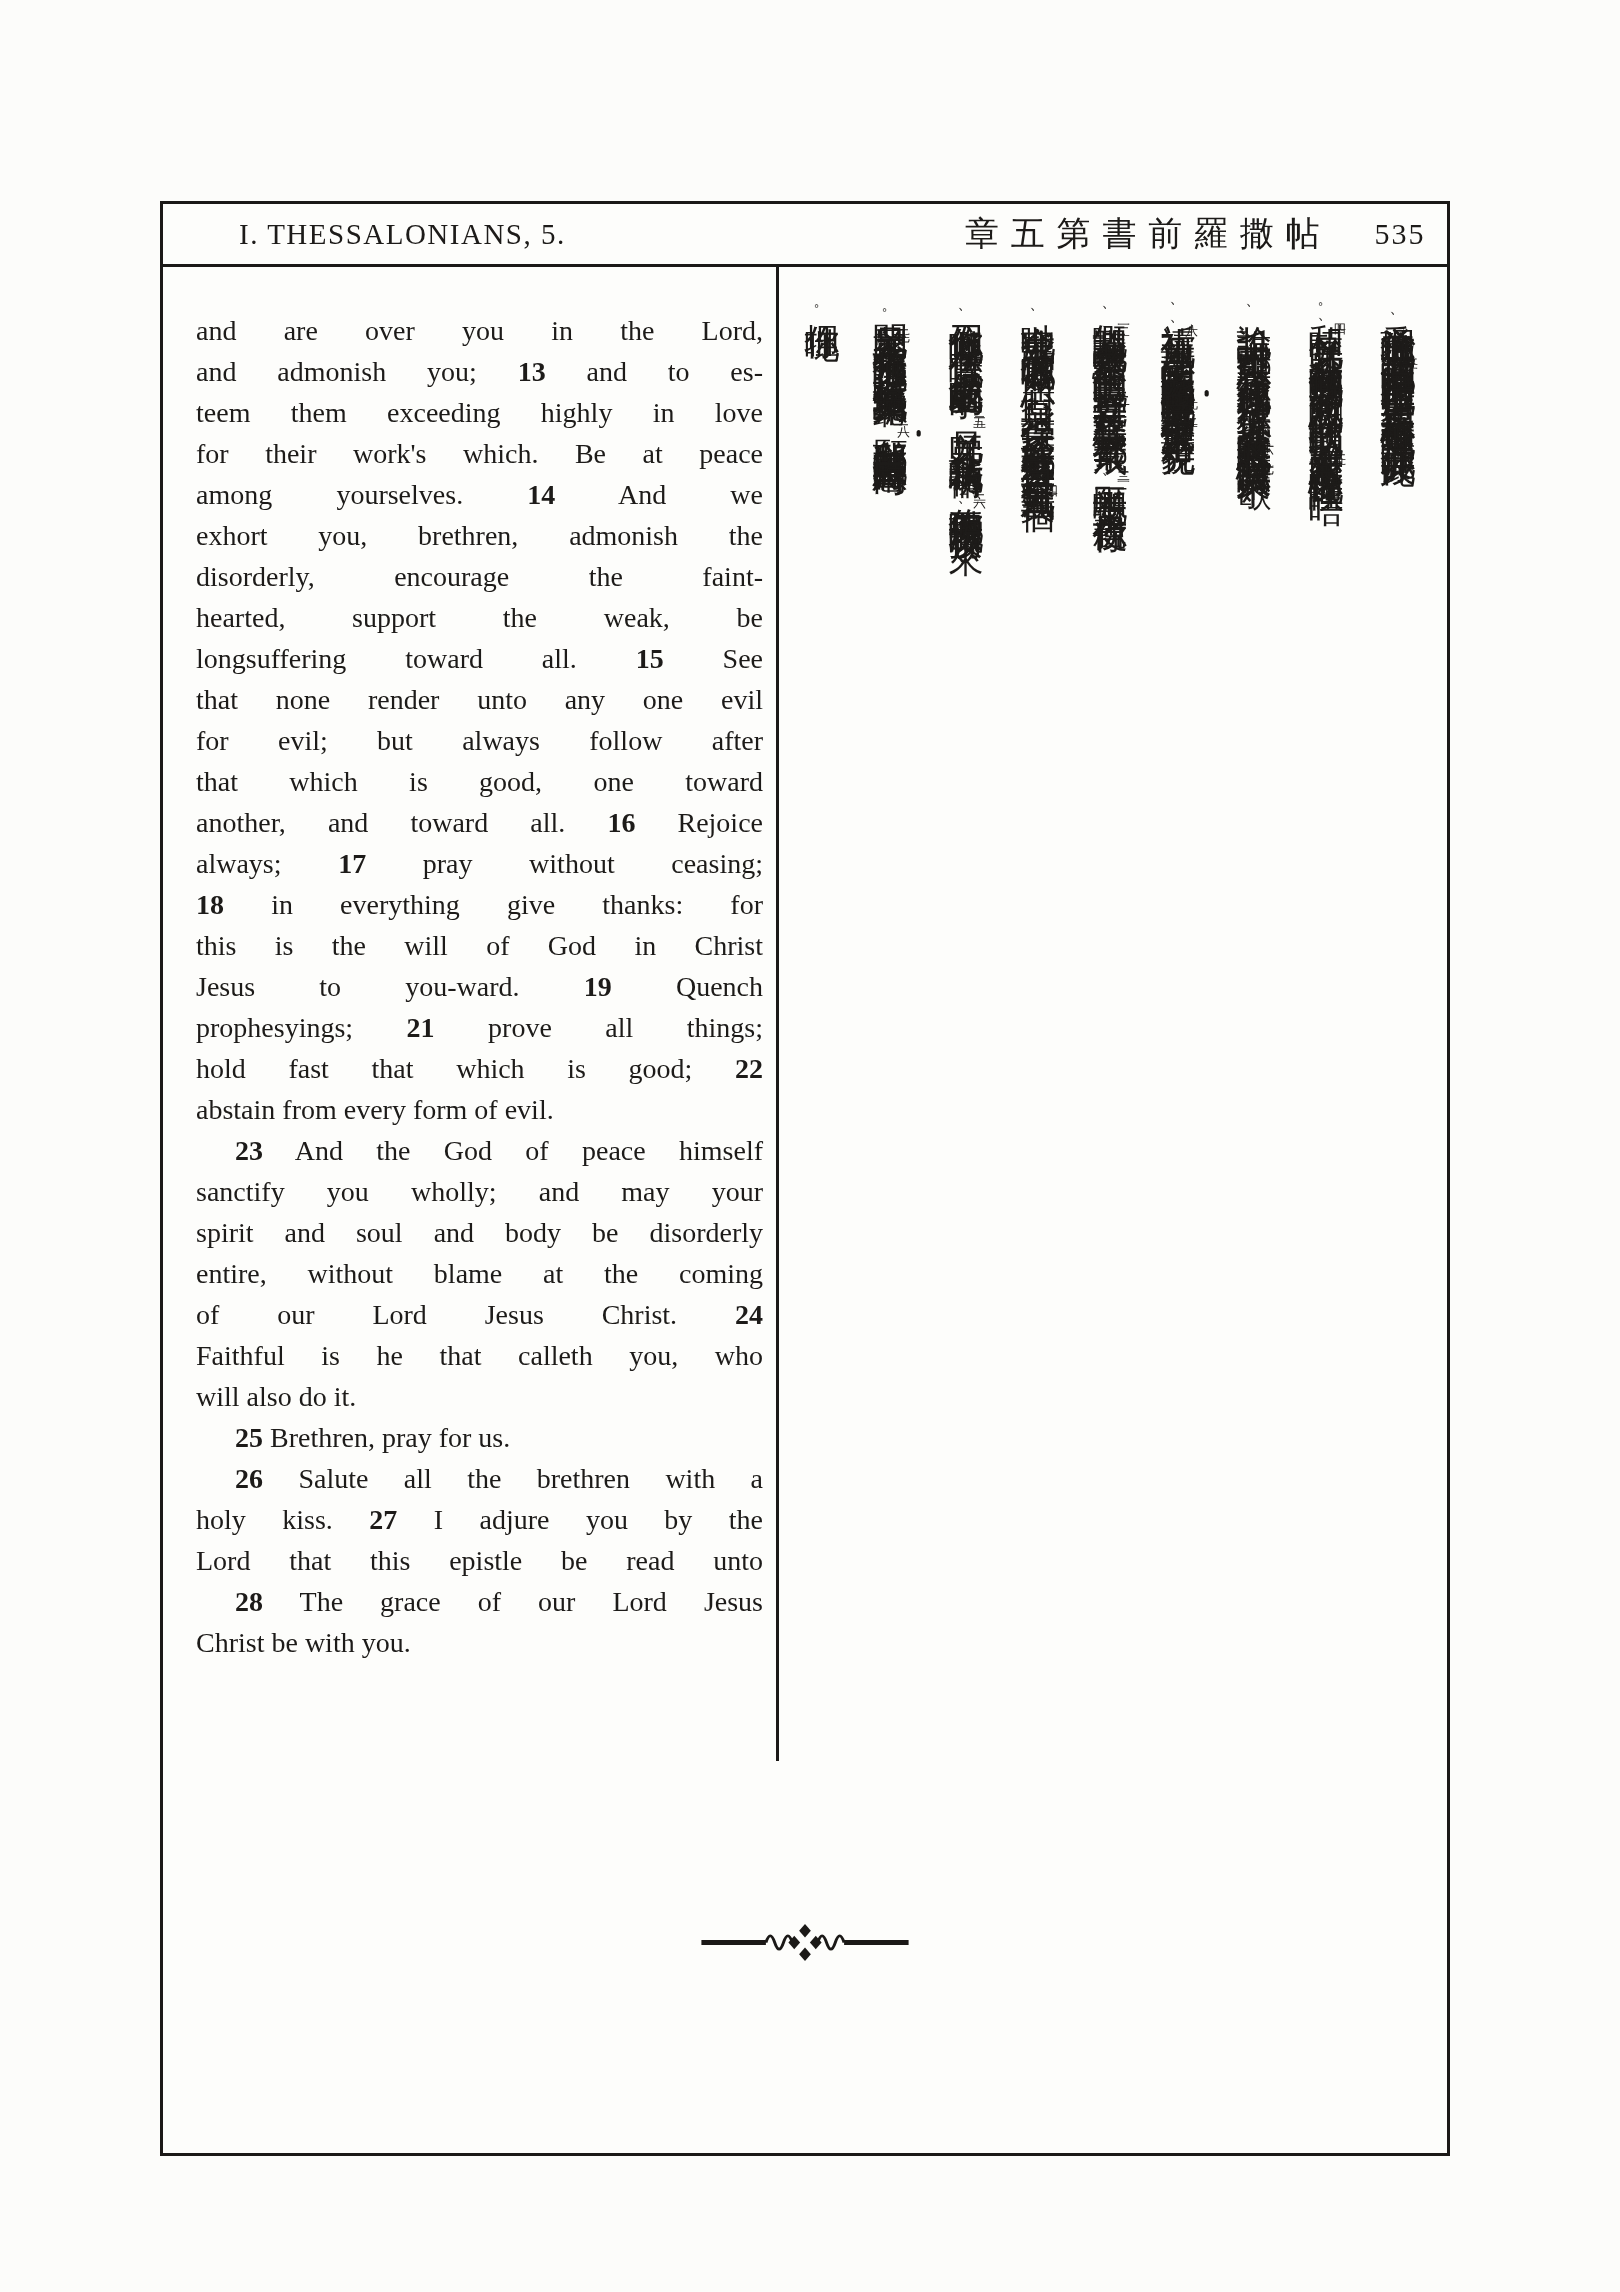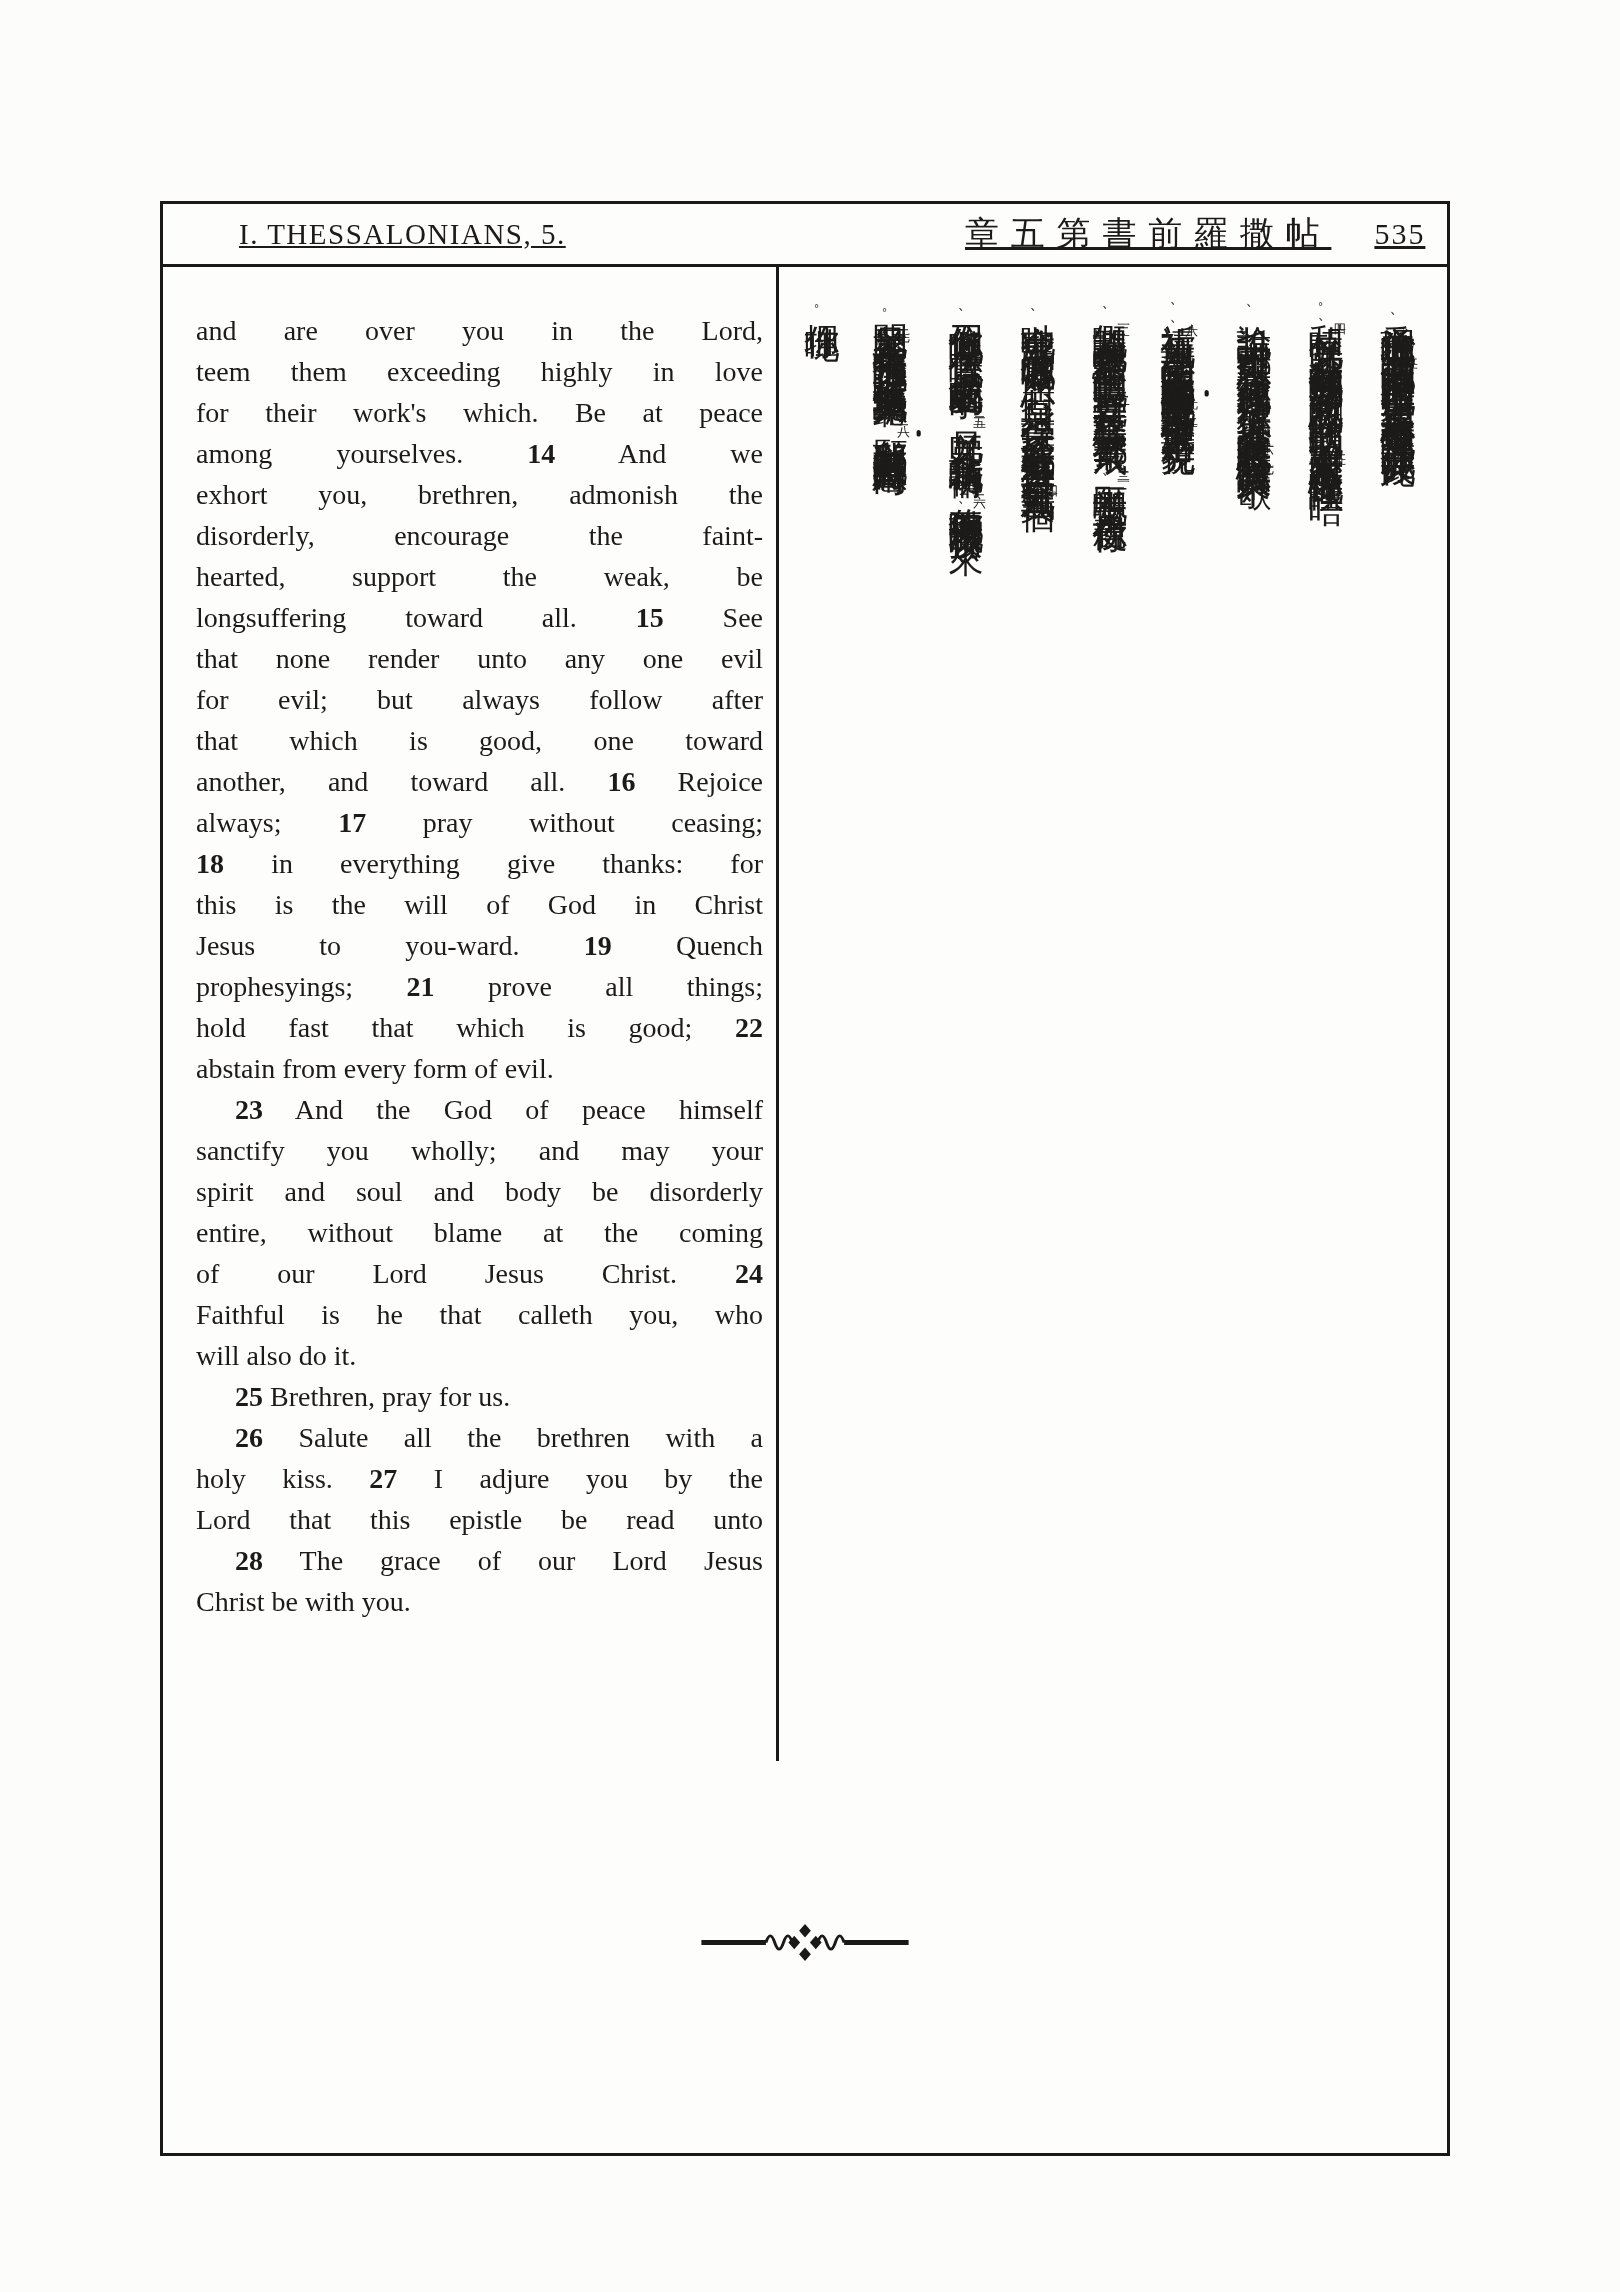--- a/index.html
+++ b/index.html
@@ -12,21 +12,20 @@
   .page-frame{
     position:absolute;left:160px;top:201px;width:1284px;height:1949px;
     border:3.9px solid #1b1917;background:#fdfdfb;
   }
   
   .page-header{
     position:absolute;left:0;top:0;width:100%;height:63px;
     border-bottom:3.9px solid #1b1917;
     display:flex;align-items:center;box-sizing:border-box;
     padding:0 21.6px 0 76px;
-    text-decoration:underline;
   }
   .title-en{font-size:29px;letter-spacing:1.5px;white-space:nowrap;}
   .header-right{margin-left:auto;display:flex;align-items:center;}
   .title-zh{font-size:34px;letter-spacing:11.8px;white-space:nowrap;line-height:1;}
   .page-num{font-size:30px;margin-left:43px;letter-spacing:2px;}
   
   .divider{
     position:absolute;left:613px;top:63px;width:2.9px;height:1494px;
     background:#1b1917;
   }
@@ -78,20 +77,21 @@
     <span class="header-right">
       <span class="title-zh">章五第書前羅撒帖</span>
       <span class="page-num">535</span>
     </span>
   </div>
 
   <div class="divider"></div>
 
   <div class="english-col">
       <div class="eline just">and are over you in the Lord,</div>
+      <div class="eline just">and admonish you;  <b>13</b> and to es-</div>
       <div class="eline just">teem them exceeding highly in love</div>
       <div class="eline just">for their work's which.  Be at peace</div>
       <div class="eline just">among yourselves. <b>14</b> And we</div>
       <div class="eline just">exhort you, brethren, admonish the</div>
       <div class="eline just">disorderly, encourage the faint-</div>
       <div class="eline just">hearted, support the weak, be</div>
       <div class="eline just">longsuffering toward all. <b>15</b> See</div>
       <div class="eline just">that none render unto any one evil</div>
       <div class="eline just">for evil; but always follow after</div>
       <div class="eline just">that which is good, one toward</div>

